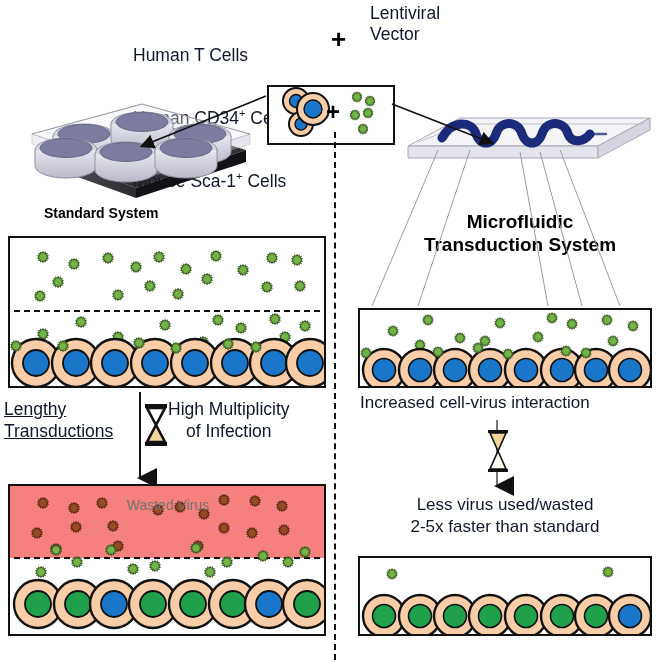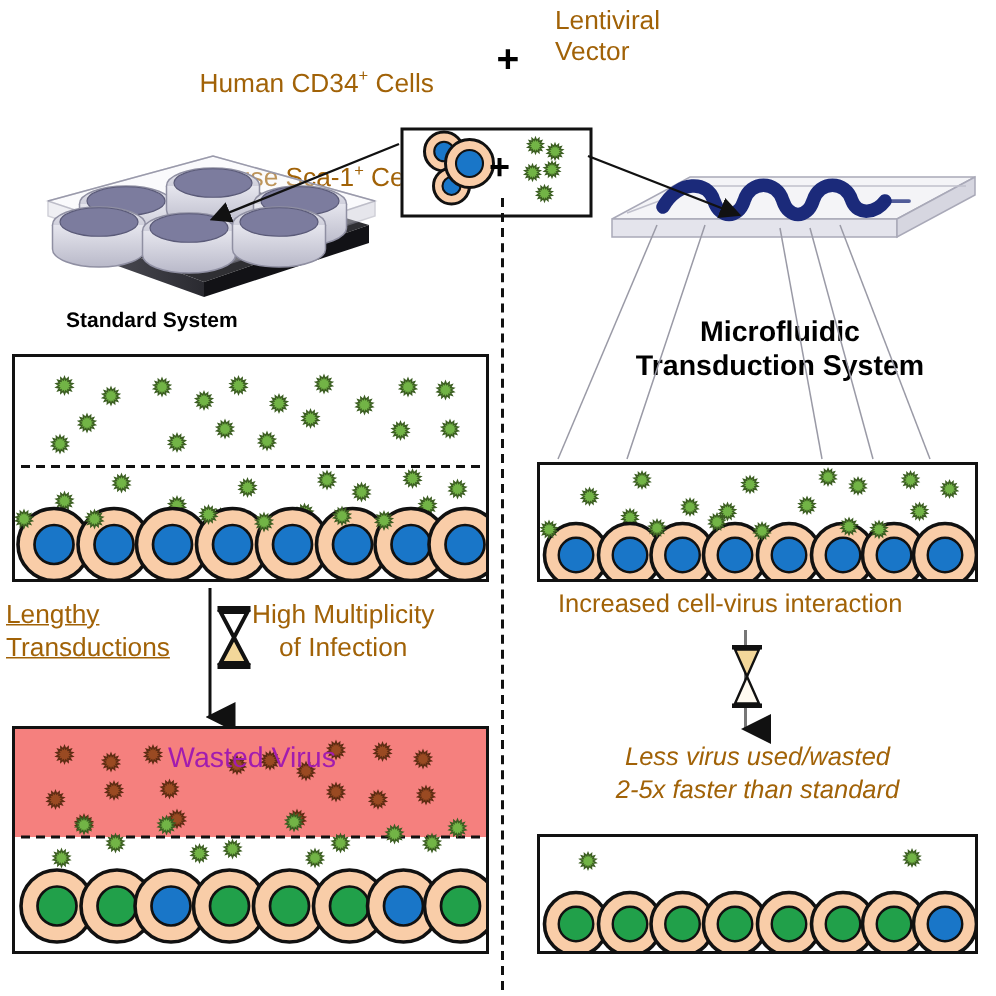--- a/index.html
+++ b/index.html
@@ -3,21 +3,21 @@
 <meta charset="utf-8">
 <style>
   html,body{margin:0;padding:0;background:#ffffff;}
   body{
     width:664px;height:664px;position:relative;overflow:hidden;
     font-family:"Liberation Sans", sans-serif;
     color:#000;
     -webkit-font-smoothing:antialiased;
   }
   .abs{position:absolute;}
-  .txt{font-size:17.5px;line-height:21px;white-space:pre;color:#a16207;}
+  .txt{font-size:17.5px;line-height:21px;white-space:pre;color:#0f172a;}
   .sup{font-size:11px;vertical-align:super;line-height:0;}
 
   
   #cells-label{left:133px;top:3px;}
   #plus-top{left:331px;top:26px;font-size:26px;font-weight:bold;line-height:26px;}
   #vector-label{left:370px;top:3px;}
 
   #standard-title{left:44px;top:205px;font-size:14px;font-weight:bold;}
   #micro-title{left:385px;top:190px;font-size:19px;font-weight:bold;text-align:center;width:270px;line-height:23px;margin-top:20px;}
 
@@ -42,36 +42,37 @@
   #panel-std-top{left:8px;top:236px;width:314px;height:148px;}
   #panel-std-bot{left:8px;top:484px;width:314px;height:148px;}
   #panel-mf-top{left:358px;top:308px;width:290px;height:76px;}
   #panel-mf-bot{left:358px;top:556px;width:290px;height:76px;}
 
   .medium-line{position:absolute;left:-6px;right:-6px;height:0;border-top:2px dashed #111;}
   .wasted-band{position:absolute;left:0;right:0;top:0;background:#F5807E;}
 
   #wasted-text{
     left:95px;top:496px;width:140px;text-align:center;
-    color:#a21caf;font-size:19px;line-height:23px;font-weight:normal;
+    color:#737373;font-size:14px;line-height:23px;font-weight:normal;
   }
 
   
   #lengthy{left:4px;top:398px;line-height:22px;text-decoration:underline;}
   #himoi{left:168px;top:398px;line-height:22px;text-align:center;}
-  #interaction{left:372px;top:392px;font-size:17px;}
+  #interaction{left:360px;top:392px;font-size:17px;}
   #lessvirus{left:385px;top:494px;text-align:center;width:240px;line-height:22px;font-size:17px;}
 
   svg{display:block;overflow:visible;}
   .nosel{user-select:none;}
 </style>
 </head>
 <body>
 
 <div class="abs txt nosel" id="cells-label">
+  <div><span>Human T Cells</span></div>
   <div><span>Human CD34</span><span class="sup">+</span><span> Cells</span></div>
   <div><span>Mouse Sca-1</span><span class="sup">+</span><span> Cells</span></div>
 </div>
 
 <div class="abs nosel" id="plus-top">+</div>
 
 <div class="abs txt nosel" id="vector-label" style="white-space:pre-line;">Lentiviral
 Vector</div>
 
 <div class="abs" id="mix-box">
@@ -446,21 +447,21 @@
 
 <div class="abs" style="left:487px;top:430px;">
   <svg width="22" height="42" viewBox="0 0 22 42">
     <rect x="1" y="0" width="20" height="3" fill="#111"></rect>
     <rect x="1" y="39" width="20" height="3" fill="#111"></rect>
     <path d="M3,3 L19,3 L11,21 Z" fill="#F3D79A" stroke="#111" stroke-width="1.6"></path>
     <path d="M11,21 L19,39 L3,39 Z" fill="#FFFBF0" stroke="#111" stroke-width="1.6"></path>
   </svg>
 </div>
 
-<div class="abs txt nosel" id="lessvirus" style="white-space:pre-line;font-style:italic;">Less virus used/wasted
+<div class="abs txt nosel" id="lessvirus" style="white-space:pre-line;">Less virus used/wasted
 2-5x faster than standard</div>
 
 <div class="abs panel" id="panel-mf-bot">
   <svg width="286" height="72" viewBox="0 0 286 72">
     <g fill="#72B446" stroke="#3C5E22" stroke-width="1">
       <path d="M32.00,10.60L32.79,12.53L34.34,11.13L34.22,13.21L36.22,12.63L35.21,14.45L37.26,14.80L35.56,16.00L37.26,17.20L35.21,17.55L36.22,19.37L34.22,18.79L34.34,20.87L32.79,19.47L32.00,21.40L31.21,19.47L29.66,20.87L29.78,18.79L27.78,19.37L28.79,17.55L26.74,17.20L28.44,16.00L26.74,14.80L28.79,14.45L27.78,12.63L29.78,13.21L29.66,11.13L31.21,12.53Z"></path>
         <path d="M248.00,8.60L248.79,10.53L250.34,9.13L250.22,11.21L252.22,10.63L251.21,12.45L253.26,12.80L251.56,14.00L253.26,15.20L251.21,15.55L252.22,17.37L250.22,16.79L250.34,18.87L248.79,17.47L248.00,19.40L247.21,17.47L245.66,18.87L245.78,16.79L243.78,17.37L244.79,15.55L242.74,15.20L244.44,14.00L242.74,12.80L244.79,12.45L243.78,10.63L245.78,11.21L245.66,9.13L247.21,10.53Z"></path>
     </g>
     <g>
       <g>

